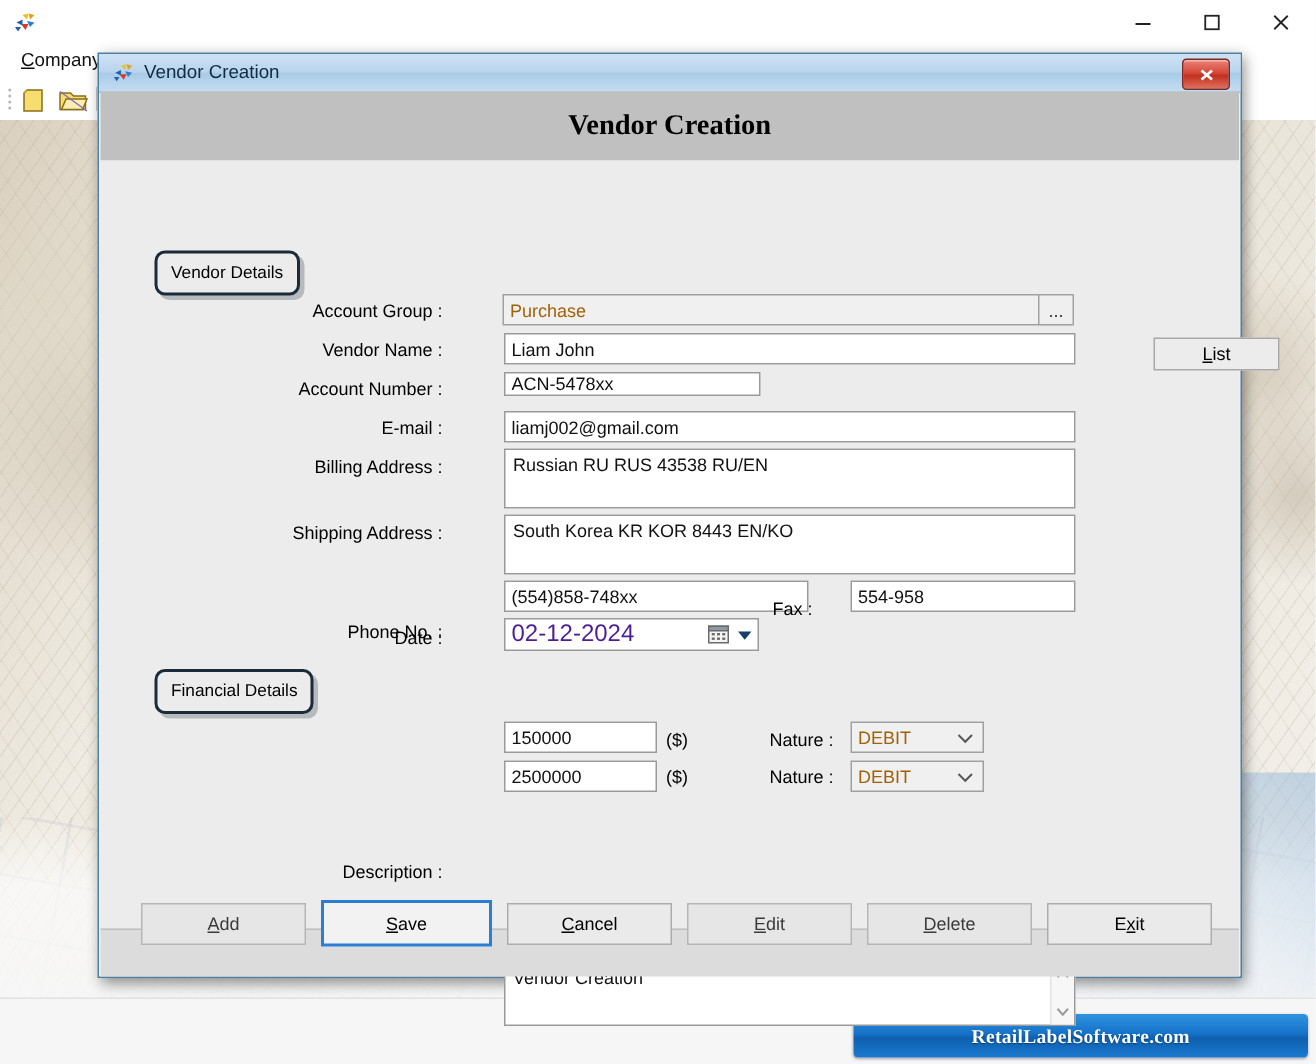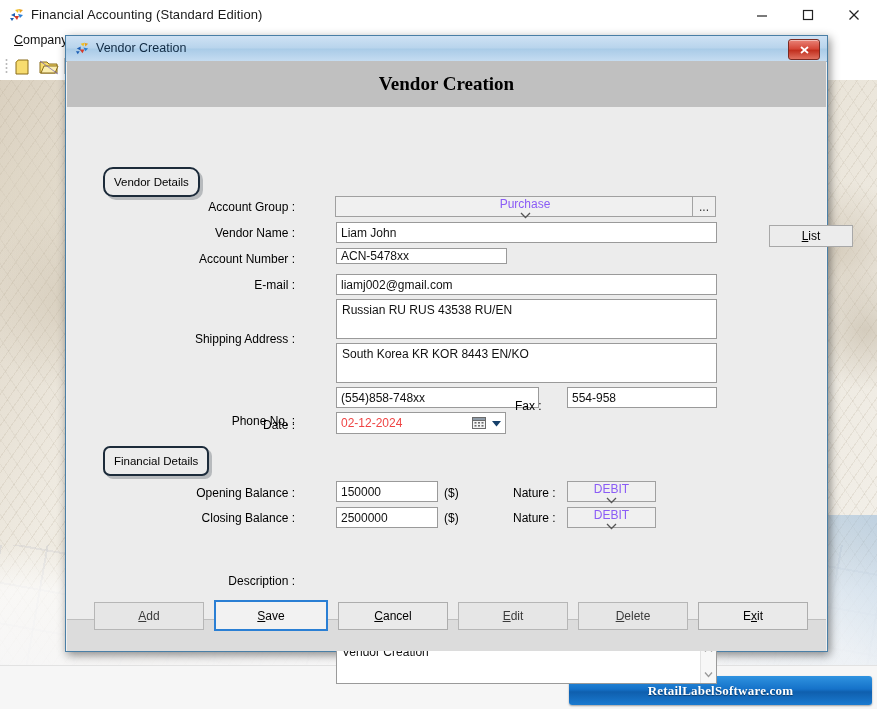--- a/index.html
+++ b/index.html
@@ -114,33 +114,33 @@
   .lbl-l{position:absolute;font-size:12px;color:#000;}
 
   
   .tbox{position:absolute;box-sizing:border-box;border:1px solid #9a9a9a;background:#ffffff;
     font-family:"Liberation Sans", sans-serif;font-size:12px;color:#111;
     padding:2px 4px;outline:none;}
   .tarea{position:absolute;box-sizing:border-box;border:1px solid #9a9a9a;background:#ffffff;
     font-family:"Liberation Sans", sans-serif;font-size:12px;color:#111;
     padding:3px 5px;outline:none;resize:none;overflow:hidden;line-height:15px;}
   .combo{position:absolute;box-sizing:border-box;border:1px solid #a0a0a0;background:#f0f0f0;
-    display:flex;align-items:center;padding:0 4px;font-size:12px;color:#8b5cf6;cursor:pointer;flex-direction:column;}
+    display:flex;align-items:center;padding:0 4px;font-size:12px;color:#a16207;cursor:pointer;}
   .combo .cv{flex:1;}
   .combo .carrow{width:16px;display:flex;align-items:center;justify-content:center;}
 
   
   #btn-browse{position:absolute;box-sizing:border-box;border:1px solid #a3a3a3;background:#efefef;
     display:flex;align-items:flex-end;justify-content:center;font-size:12px;color:#333;
     cursor:pointer;padding-bottom:2px;}
 
   
   #date-wrap{position:absolute;left:269px;top:376px;width:170px;height:22px;box-sizing:border-box;
     border:1px solid #9a9a9a;background:#ffffff;display:flex;align-items:center;}
-  #date-value{flex:1;padding-left:4px;font-size:12px;color:#ef4444;}
+  #date-value{flex:1;padding-left:4px;font-size:16px;color:#4c1d95;}
   #date-cal-icon{width:17px;height:16px;margin-right:1px;}
   #date-arrow{width:14px;display:flex;align-items:center;justify-content:center;margin-right:2px;}
 
   
   #desc-wrap{position:absolute;left:269px;top:533px;width:381px;height:44px;box-sizing:border-box;
     border:1px solid #9a9a9a;background:#ffffff;}
   #desc-text{position:absolute;left:5px;top:4px;width:340px;font-size:12px;color:#111;}
   #desc-scroll{position:absolute;right:0;top:0;width:15px;height:42px;background:#f7f7f7;
     border-left:1px solid #e2e2e2;}
   .sbarrow{position:absolute;left:0;width:15px;height:15px;display:flex;align-items:center;justify-content:center;cursor:pointer;}
@@ -168,21 +168,20 @@
     <span id="app-title-icon">
       <svg width="18" height="18" viewBox="0 0 18 18">
         <path d="M3 9 l4-2 0 4 z" fill="#1d5fb5"></path>
         <path d="M7 4 l4-1 -1 4 z" fill="#f0c020"></path>
         <path d="M11 3 l4 1 -3 3 z" fill="#e8a01c"></path>
         <path d="M6 10 l5 0 -2 4 z" fill="#d33b2c"></path>
         <path d="M10 8 l5 1 -3 3 z" fill="#2b7fd4"></path>
         <path d="M2 12 l4 0 -2 3 z" fill="#1d5fb5"></path>
       </svg>
     </span>
-    <span id="app-title-text">Financial Accounting (Standard Edition)</span>
 
     <div class="wbtn" id="btn-min">
       <svg width="14" height="14" viewBox="0 0 14 14">
           <line x1="2" y1="8" x2="12" y2="8" stroke="#222" stroke-width="1.2"></line>
         </svg>
     </div>
     <div class="wbtn" id="btn-max">
       <svg width="14" height="14" viewBox="0 0 14 14">
           <rect x="2.5" y="2.5" width="9" height="9" fill="none" stroke="#222" stroke-width="1.2"></rect>
         </svg>
@@ -264,21 +263,21 @@
     <div id="dlg-heading">Vendor Creation</div>
   </div>
 
   <div id="dlg-body">
 
     <div id="btn-list">
       <u>L</u>
         <span>ist</span>
     </div>
 
-    <div class="group-pill" style="left:36px;top:60px;border-radius:10px;">
+    <div class="group-pill" style="left:36px;top:60px;">
       <span>Vendor Details</span>
     </div>
 
     <div class="lbl" style="left:38px;top:93px;width:190px;">Account Group :</div>
     <div class="combo" style="left:268px;top:89px;width:380px;height:21px;">
       <span class="cv">Purchase</span>
       <span class="carrow">
         <svg width="11" height="8" viewBox="0 0 11 8">
             <polyline points="1,2 5.5,6.5 10,2" fill="none" stroke="#555" stroke-width="1.3"></polyline>
           </svg>
@@ -291,23 +290,24 @@
 
     <div class="lbl" style="left:38px;top:119px;width:190px;">Vendor Name :</div>
     <input class="tbox" style="left: 269px; top: 115px; width: 381px; height: 21px;" value="Liam John">
 
     <div class="lbl" style="left:38px;top:145px;width:190px;">Account Number :</div>
     <input class="tbox" style="left: 269px; top: 141px; width: 171px; height: 16px;" value="ACN-5478xx">
 
     <div class="lbl" style="left:38px;top:171px;width:190px;">E-mail :</div>
     <input class="tbox" style="left: 269px; top: 167px; width: 381px; height: 21px;" value="liamj002@gmail.com">
 
+    <div class="lbl" style="left:38px;top:197px;width:190px;">Billing Address :</div>
     <textarea class="tarea" style="left: 269px; top: 192px; width: 381px; height: 40px;">Russian RU RUS 43538 RU/EN</textarea>
 
-    <div class="lbl" style="left:38px;top:225px;width:190px;">Shipping Address :</div>
+    <div class="lbl" style="left:38px;top:241px;width:190px;">Shipping Address :</div>
     <textarea class="tarea" style="left: 269px; top: 236px; width: 381px; height: 40px;">South Korea KR KOR 8443 EN/KO</textarea>
 
     <div class="lbl" style="left:38px;top:284px;width:190px;margin-top:23px;">Phone No. :</div>
     <input class="tbox" style="left: 269px; top: 280px; width: 203px; height: 21px;" value="(554)858-748xx">
     <div class="lbl-l" style="left:448px;top:292px;text-align:right;">Fax :</div>
     <input class="tbox" style="left: 500px; top: 280px; width: 150px; height: 21px;" value="554-958">
 
     <div class="lbl" style="left:38px;top:311px;width:190px;">Date :</div>
     <div id="date-wrap" style="left:269px;top:305px;">
       <span id="date-value">02-12-2024</span>
@@ -329,34 +329,32 @@
         <svg width="9" height="7" viewBox="0 0 9 7">
             <polygon points="0,1 9,1 4.5,6.5" fill="#16406b"></polygon>
           </svg>
       </span>
     </div>
 
     <div class="group-pill" style="left:36px;top:339px;">
       <span>Financial Details</span>
     </div>
 
-    <div class="lbl" style="left:38px;top:379px;width:190px;">Opening Balance :</div>
     <input class="tbox" style="left: 269px; top: 374px; width: 102px; height: 21px;" value="150000">
     <div class="lbl-l" style="left:377px;top:379px;">($)</div>
     <div class="lbl-l" style="left:446px;top:379px;">Nature :</div>
     <div class="combo" style="left:500px;top:374px;width:89px;height:21px;">
       <span class="cv">DEBIT</span>
       <span class="carrow">
         <svg width="11" height="8" viewBox="0 0 11 8">
             <polyline points="1,2 5.5,6.5 10,2" fill="none" stroke="#555" stroke-width="1.3"></polyline>
           </svg>
       </span>
     </div>
 
-    <div class="lbl" style="left:38px;top:404px;width:190px;">Closing Balance :</div>
     <input class="tbox" style="left: 269px; top: 400px; width: 102px; height: 21px;" value="2500000">
     <div class="lbl-l" style="left:377px;top:404px;">($)</div>
     <div class="lbl-l" style="left:446px;top:404px;">Nature :</div>
     <div class="combo" style="left:500px;top:400px;width:89px;height:21px;">
       <span class="cv">DEBIT</span>
       <span class="carrow">
         <svg width="11" height="8" viewBox="0 0 11 8">
             <polyline points="1,2 5.5,6.5 10,2" fill="none" stroke="#555" stroke-width="1.3"></polyline>
           </svg>
       </span>

